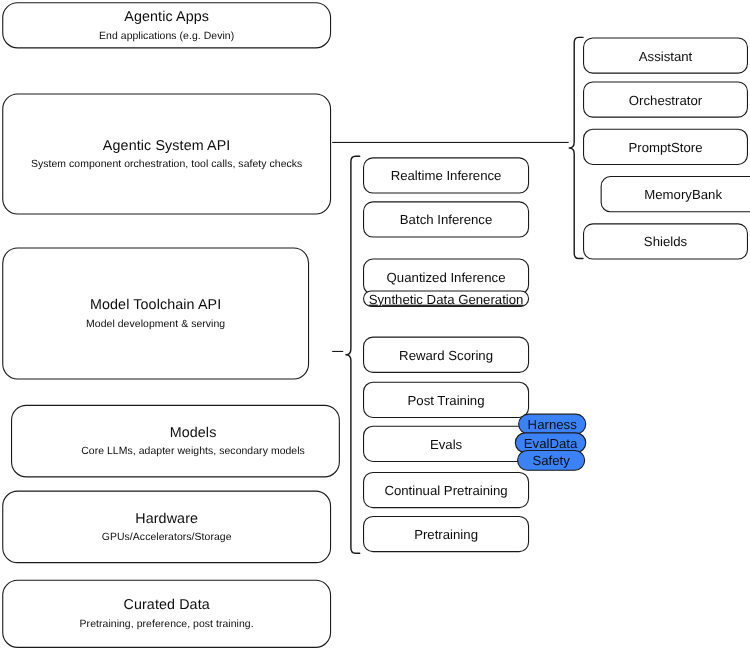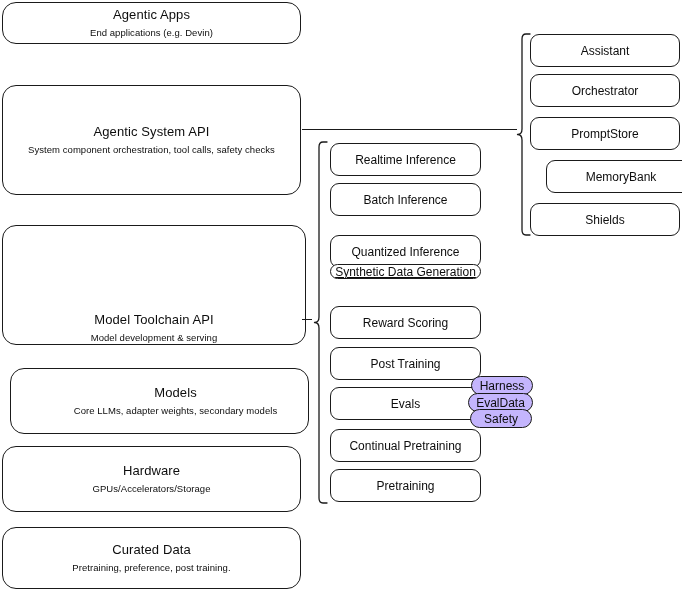--- a/index.html
+++ b/index.html
@@ -59,21 +59,21 @@
     text-align: center;
     font-size: 12px;
     line-height: 14px;
     color: #0d0d0d;
     white-space: nowrap;
   }
 
   .pill {
     position: absolute;
     box-sizing: border-box;
-    background: #c4b5fd;
+    background: #3b82f6;
     border: 1.3px solid #1a1a1a;
     border-radius: 999px;
     display: flex;
     align-items: center;
     justify-content: center;
     font-size: 12px;
     line-height: 14px;
     color: #0d0d0d;
     white-space: nowrap;
   }
@@ -104,21 +104,21 @@
   <div class="layer-box" style="left:2px; top:2px; width:299px; height:42px;">
     <div class="layer-title">Agentic Apps</div>
     <div class="layer-sub">End applications (e.g. Devin)</div>
   </div>
 
   <div class="layer-box" style="left:2px; top:85px; width:299px; height:110px;">
     <div class="layer-title">Agentic System API</div>
     <div class="layer-sub">System component orchestration, tool calls, safety checks</div>
   </div>
 
-  <div class="layer-box" style="left:2px; top:225px; width:304px; height:120px;justify-content:flex-end;">
+  <div class="layer-box" style="left:2px; top:225px; width:279px; height:120px;">
     <div class="layer-title">Model Toolchain API</div>
     <div class="layer-sub">Model development &amp; serving</div>
   </div>
 
   <div class="layer-box" style="left:10px; top:368px; width:299px; height:66px;padding-left:32px;">
     <div class="layer-title">Models</div>
     <div class="layer-sub">Core LLMs, adapter weights, secondary models</div>
   </div>
 
   <div class="layer-box" style="left:2px; top:446px; width:299px; height:66px;">

